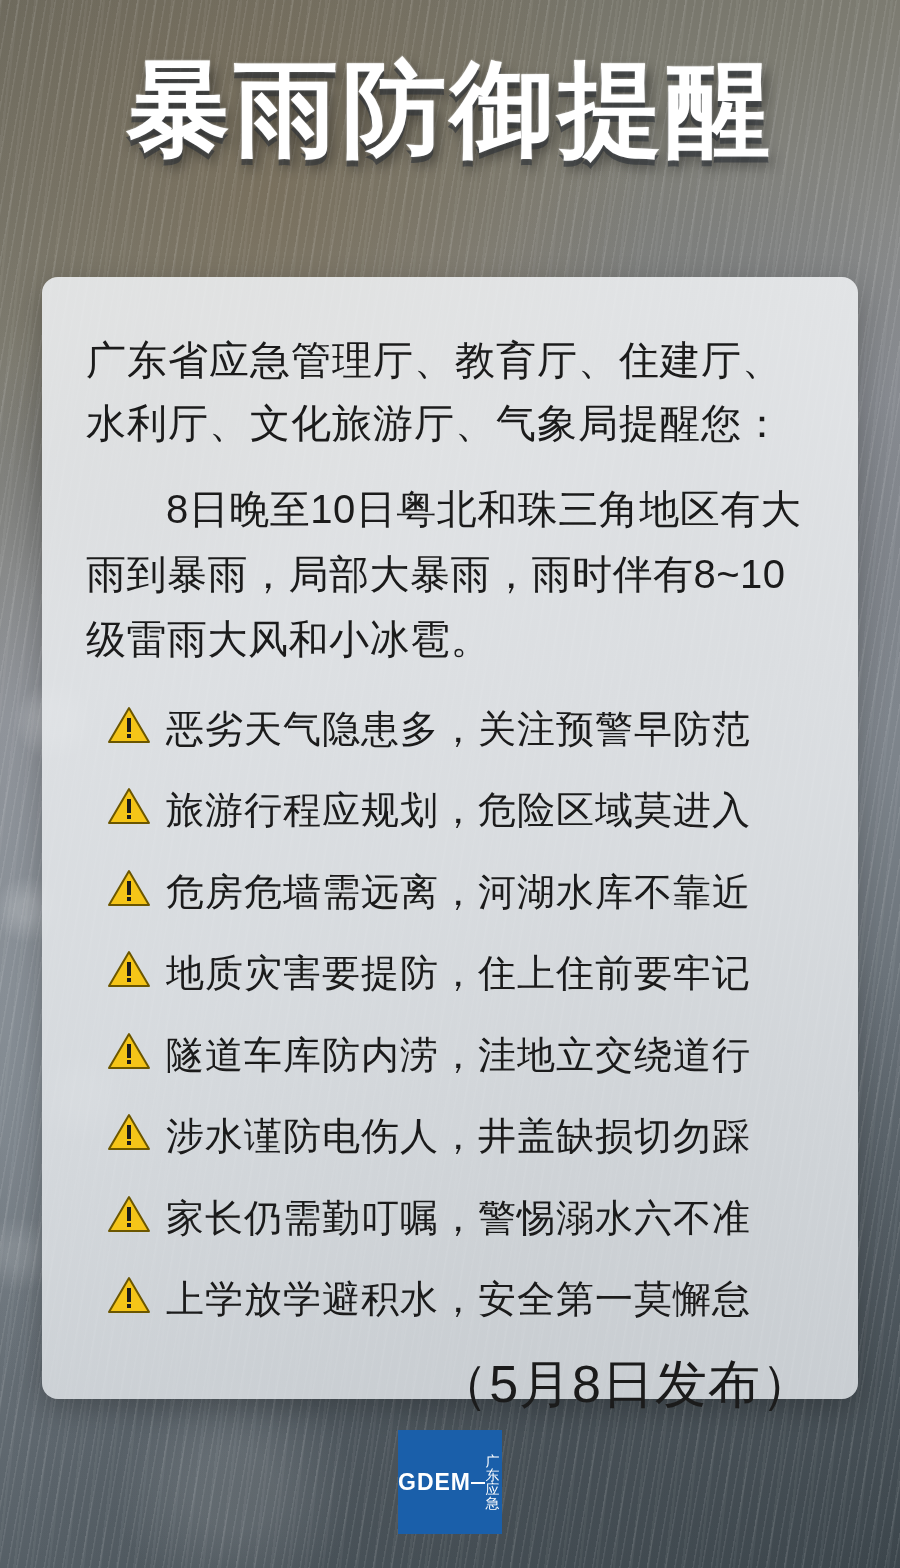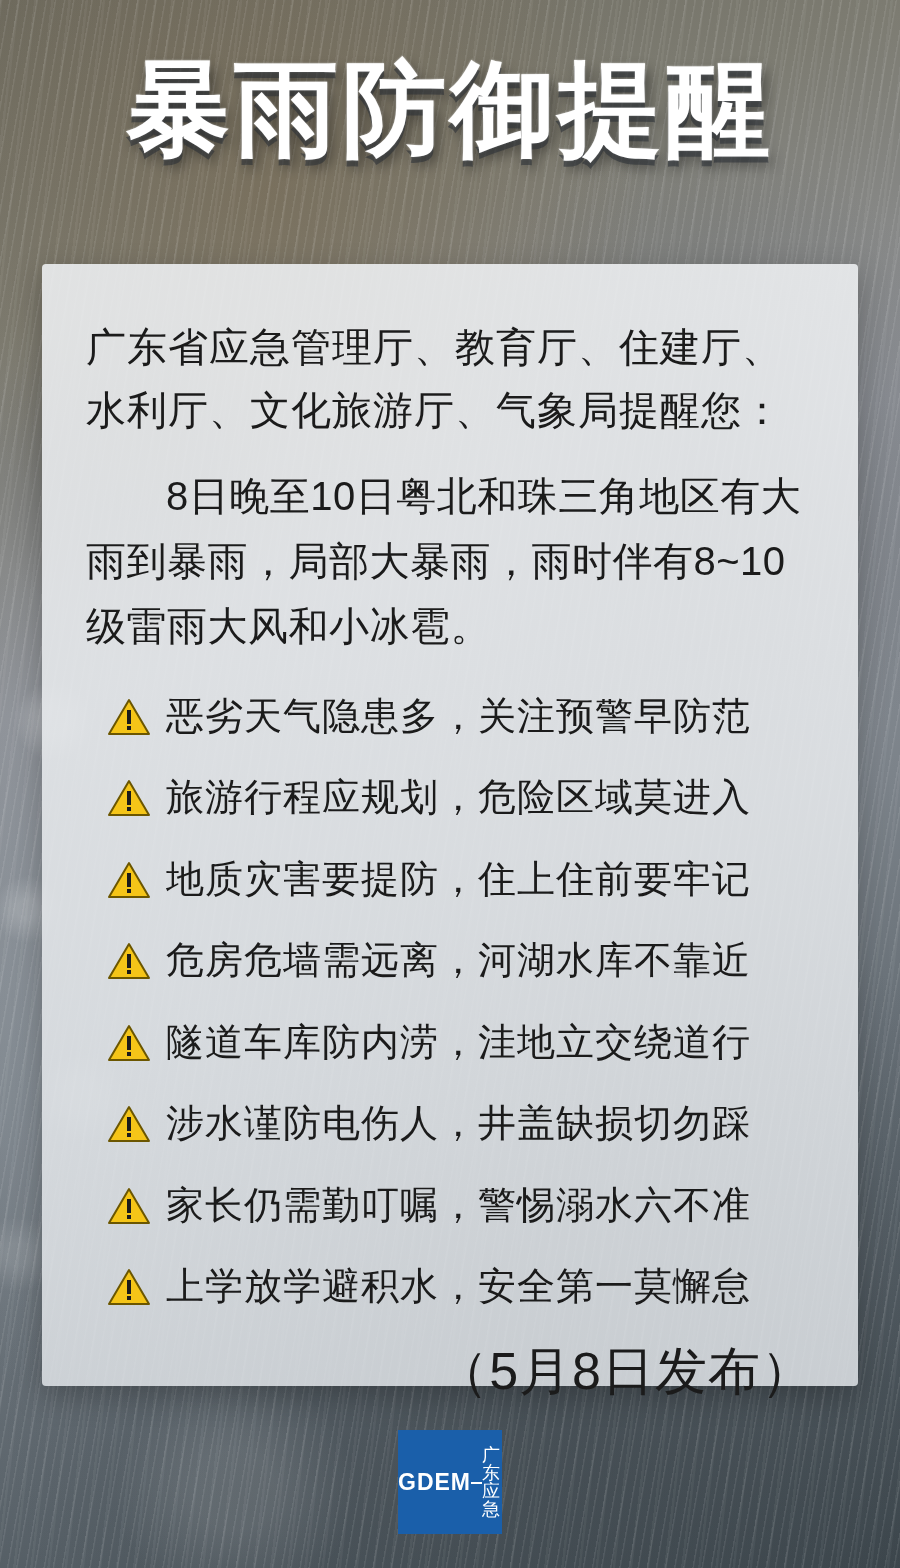--- a/index.html
+++ b/index.html
@@ -67,25 +67,25 @@
       0 6px 0 rgba(40,46,52,0.55),
       4px 8px 14px rgba(0,0,0,0.45),
       0 0 2px rgba(255,255,255,0.8);
     white-space: nowrap;
   }
 
   
   .card {
     position: absolute;
     left: 42px;
-    top: 264px;
+    top: 277px;
     width: 816px;
     height: 1122px;
     background: linear-gradient(180deg, rgba(236,238,240,0.90) 0%, rgba(228,231,234,0.88) 55%, rgba(222,226,230,0.86) 100%);
-    border-radius: 4px;
+    border-radius: 16px;
     box-shadow: 0 10px 30px rgba(0,0,0,0.25);
     box-sizing: border-box;
     padding: 52px 44px 30px 44px;
   }
   .intro {
     font-size: 40px;
     line-height: 1.58;
     color: #1b1b1b;
     letter-spacing: 1px;
     margin: 0;
@@ -98,21 +98,20 @@
     margin: 22px 0 0 0;
     text-indent: 2em;
   }
   .tips {
     margin: 34px 0 0 0;
     padding: 0;
     list-style: none;
   }
   .tip {
     display: flex;
-    align-items: center;
     margin-bottom: 16px;
     margin-top: 34px;
   }
   .warn-icon {
     flex: 0 0 auto;
     width: 42px;
     height: 38px;
     margin-right: 16px;
     margin-left: 22px;
     position: relative;
@@ -155,21 +154,21 @@
     line-height: 1;
   }
   .logo-rule {
     width: 56px;
     height: 2px;
     background: #ffffff;
     margin: 7px 0 6px 0;
   }
   .logo-sub {
     color: #ffffff;
-    font-size: 18px;
+    font-size: 14px;
     letter-spacing: 2px;
     line-height: 1;
   }
 </style>
 </head>
 <body>
 
 <div class="poster">
   <div class="rain"></div>
   <div class="blotches"></div>
@@ -202,31 +201,31 @@
         <span class="tip-text">旅游行程应规划，危险区域莫进入</span>
       </li>
       <li class="tip">
         <span class="warn-icon">
           <svg width="42" height="38" viewBox="0 0 42 38">
               <polygon points="21,2 41,36 1,36" fill="#f5c518" stroke="#6b5600" stroke-width="2" stroke-linejoin="round"></polygon>
               <rect x="19" y="12" width="4" height="14" fill="#1b1b1b"></rect>
               <rect x="19" y="28" width="4" height="4" fill="#1b1b1b"></rect>
             </svg>
         </span>
+        <span class="tip-text">危房危墙需远离，河湖水库不靠近</span>
+      </li>
+      <li class="tip">
+        <span class="warn-icon">
+          <svg width="42" height="38" viewBox="0 0 42 38">
+              <polygon points="21,2 41,36 1,36" fill="#f5c518" stroke="#6b5600" stroke-width="2" stroke-linejoin="round"></polygon>
+              <rect x="19" y="12" width="4" height="14" fill="#1b1b1b"></rect>
+              <rect x="19" y="28" width="4" height="4" fill="#1b1b1b"></rect>
+            </svg>
+        </span>
         <span class="tip-text">地质灾害要提防，住上住前要牢记</span>
-      </li>
-      <li class="tip">
-        <span class="warn-icon">
-          <svg width="42" height="38" viewBox="0 0 42 38">
-              <polygon points="21,2 41,36 1,36" fill="#f5c518" stroke="#6b5600" stroke-width="2" stroke-linejoin="round"></polygon>
-              <rect x="19" y="12" width="4" height="14" fill="#1b1b1b"></rect>
-              <rect x="19" y="28" width="4" height="4" fill="#1b1b1b"></rect>
-            </svg>
-        </span>
-        <span class="tip-text">危房危墙需远离，河湖水库不靠近</span>
       </li>
       <li class="tip">
         <span class="warn-icon">
           <svg width="42" height="38" viewBox="0 0 42 38">
               <polygon points="21,2 41,36 1,36" fill="#f5c518" stroke="#6b5600" stroke-width="2" stroke-linejoin="round"></polygon>
               <rect x="19" y="12" width="4" height="14" fill="#1b1b1b"></rect>
               <rect x="19" y="28" width="4" height="4" fill="#1b1b1b"></rect>
             </svg>
         </span>
         <span class="tip-text">隧道车库防内涝，洼地立交绕道行</span>

